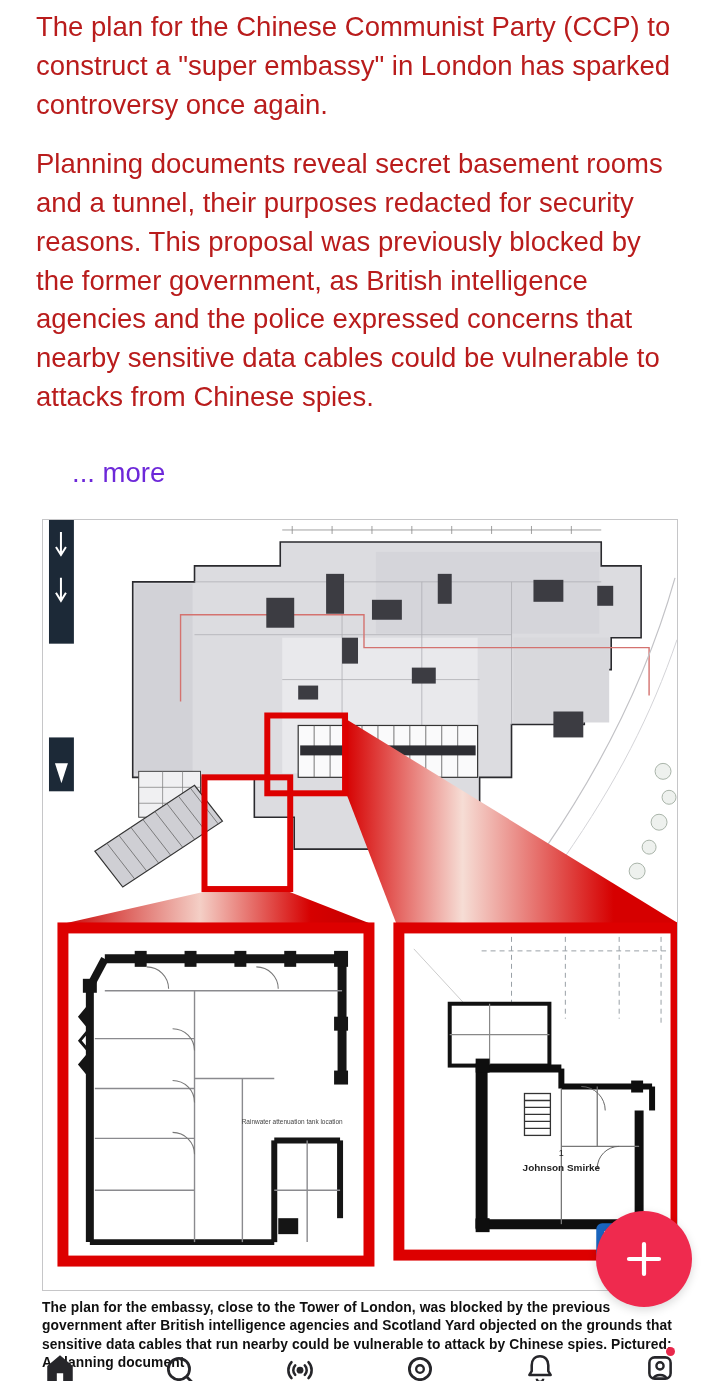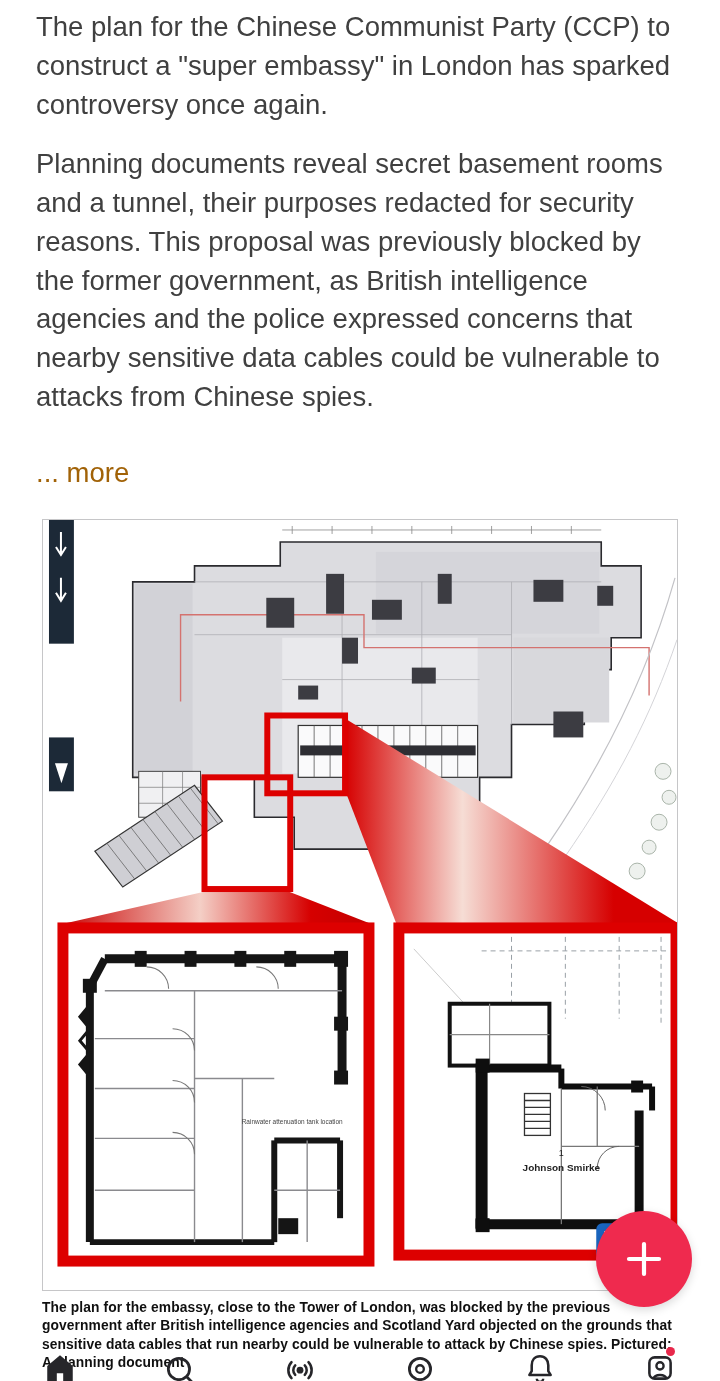--- a/index.html
+++ b/index.html
@@ -1,21 +1,21 @@
 <!DOCTYPE html>
 <html><head>
 <meta charset="utf-8">
 <style>
   * { margin:0; padding:0; box-sizing:border-box; }
   html,body { width:720px; height:1381px; background:#ffffff; overflow:hidden;
               font-family:"Liberation Sans", sans-serif; position:relative; }
 
-  .post-text { padding:8px 36px 0 36px; color:#404040; font-size:27.5px; line-height:1.41; }
+  .post-text { padding:8px 36px 0 36px; color:#b91c1c; font-size:27.5px; line-height:1.41; }
   .post-text p + p { margin-top:21px; }
-  .more-row { margin-top:40px; padding:0 36px; color:#a16207; font-size:27.5px; }
+  .more-row { margin-top:40px; padding:0 36px; color:#6d28d9; font-size:27.5px;margin-left:36px; }
 
   .image-block { margin:30px 42px 0 42px; width:636px; }
   .image-frame { border:1px solid #c6c6c8; background:#fff; width:636px; height:772px; line-height:0; }
   .image-frame svg { display:block; width:634px; height:770px; }
   figcaption { margin-top:8px; font-size:13.8px; font-weight:bold; line-height:1.34;
                color:#101010; letter-spacing:0.1px; }
 
   .fab { position:absolute; left:596px; top:1211px; width:96px; height:96px; border-radius:50%;
          background:#ef2a4e; border:none; cursor:pointer; display:flex; align-items:center;
          justify-content:center; box-shadow:0 3px 10px rgba(0,0,0,0.15); z-index:20; }

